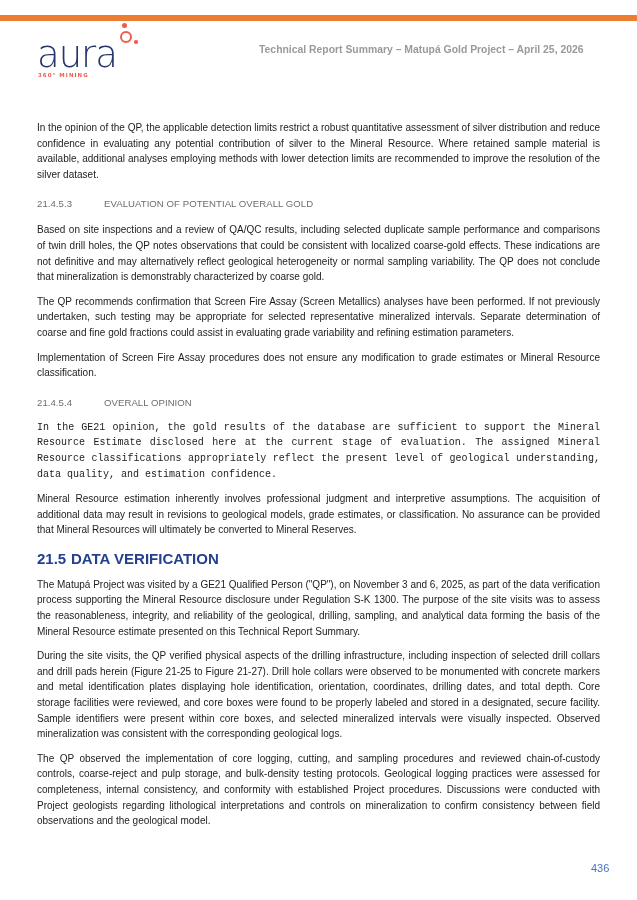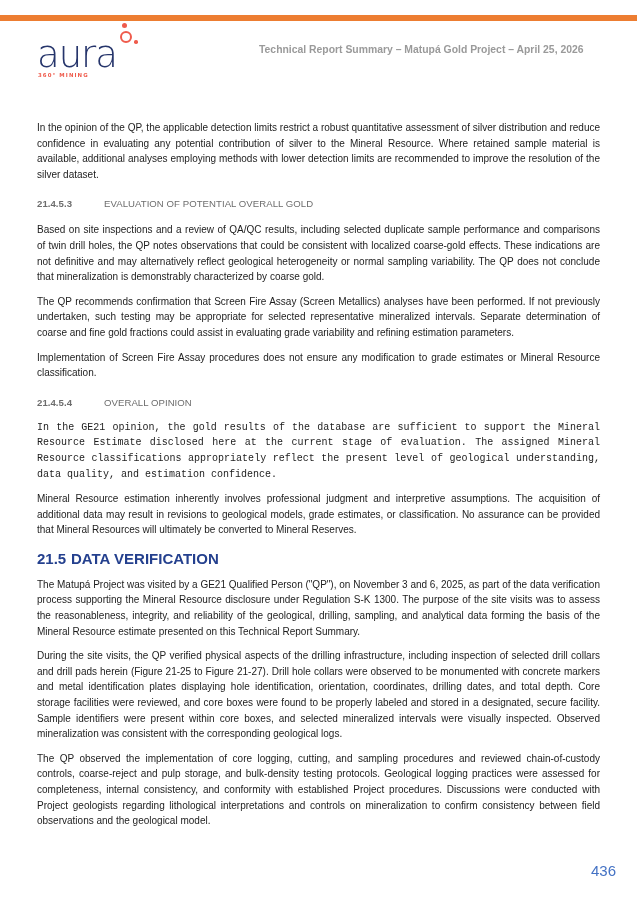--- a/index.html
+++ b/index.html
@@ -108,39 +108,38 @@
       font-size: 9.6px;
       line-height: 14px;
       color: #6d6d6d;
       font-weight: normal;
       letter-spacing: 0.05px;
       white-space: nowrap;
     }
     .sub-heading .num {
       display: inline-block;
       width: 67px;
-      font-weight: bold;
     }
     .main-heading {
       margin: 0;
       font-size: 15px;
       line-height: 14px;
       color: #24408e;
       font-weight: bold;
       white-space: nowrap;
     }
     .main-heading .num {
       display: inline-block;
       width: 34px;
     }
     .page-number {
       position: absolute;
       left: 591px;
       top: 862px;
-      font-size: 15px;
+      font-size: 11px;
       color: #4472c4;
     }
   </style>
 </head>
 <body>
 
 <div class="top-bar"></div>
 
 <div class="logo">
   <span class="logo-word">aura</span>

